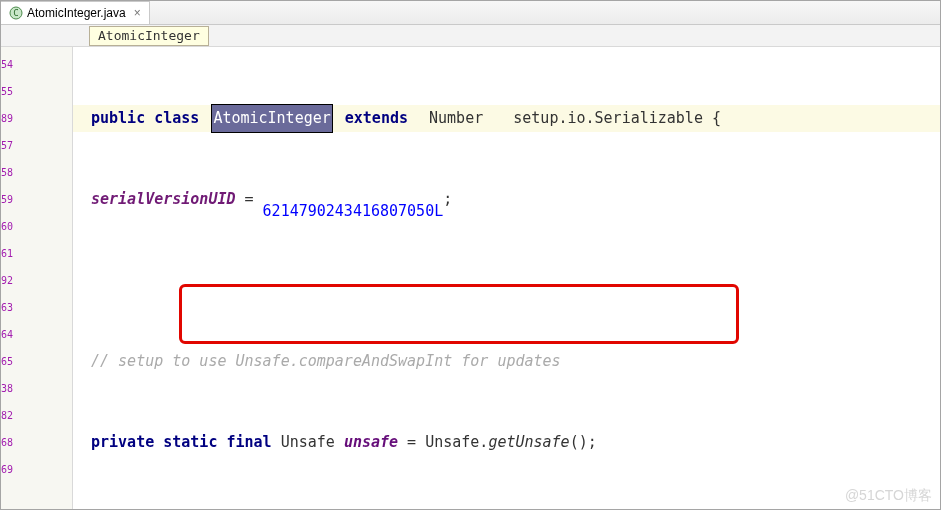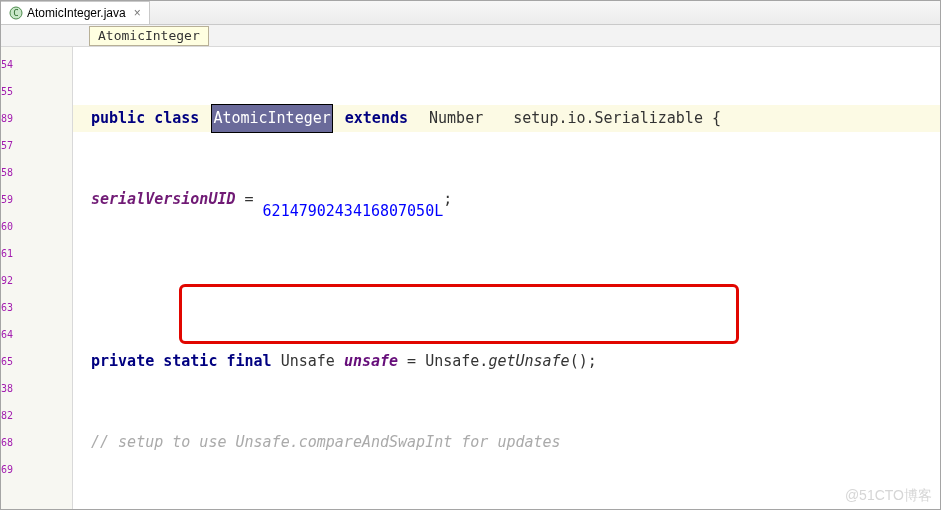--- a/index.html
+++ b/index.html
@@ -66,22 +66,22 @@
         <div class="ln">38</div>
         <div class="ln">82</div>
         <div class="ln">68</div>
         <div class="ln">69</div>
       </div>
 
     <div class="code">
       <div class="line hl-line"><span class="kw">public class</span> <span class="id-hi">AtomicInteger</span> <span class="kw">extends</span><span> Number </span><span> setup.io.Serializable {</span></div>
       <div class="line">     <span class="purple-it">serialVersionUID</span><span> = </span><span class="num">6214790243416807050L</span><span>;</span></div>
       <div class="line"></div>
+      <div class="line">    <span class="comment">// setup to use Unsafe.compareAndSwapInt for updates</span></div>
       <div class="line">    <span class="kw">private static final</span><span> Unsafe </span><span class="purple-b">unsafe</span><span> = Unsafe.</span><span class="field-it">getUnsafe</span><span>();</span></div>
-      <div class="line">    <span class="comment">// setup to use Unsafe.compareAndSwapInt for updates</span></div>
       
       
       
       
       
       
       
       
       
       

